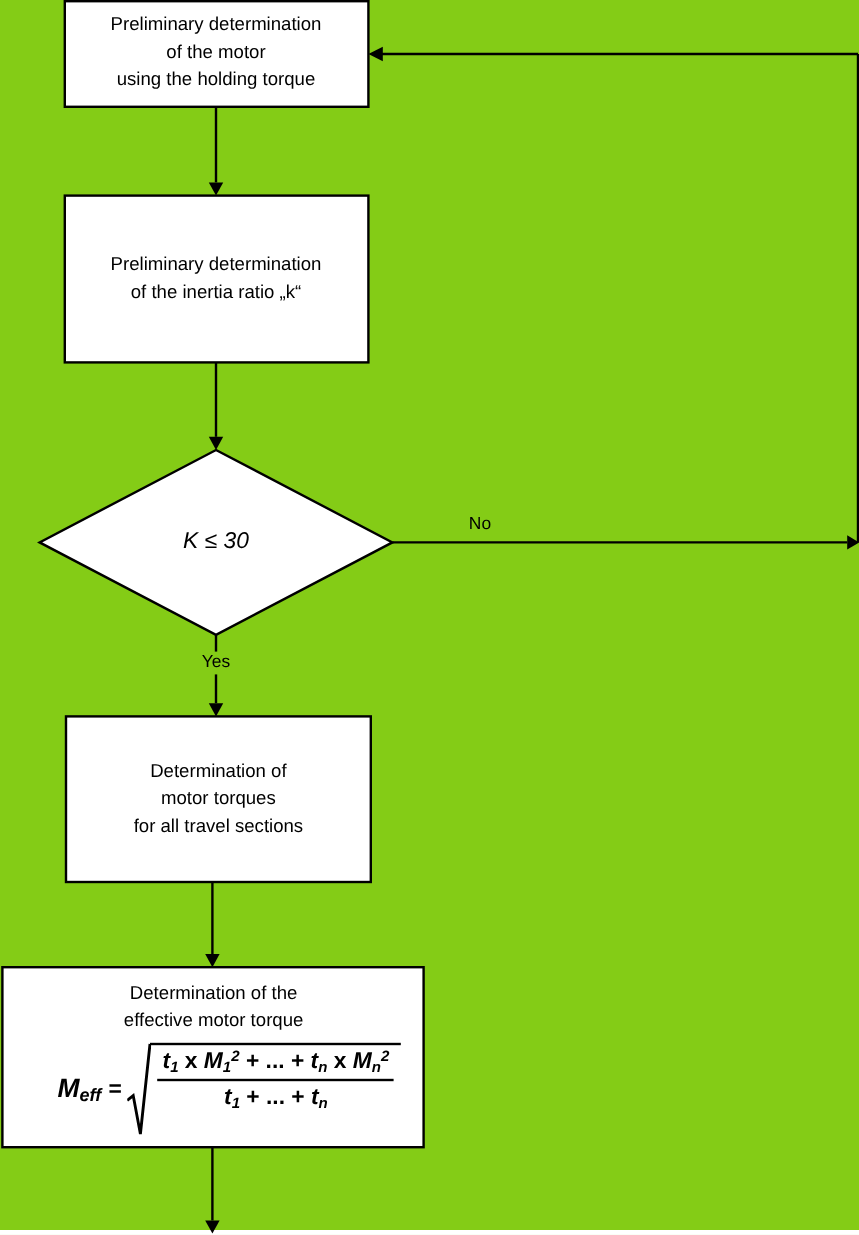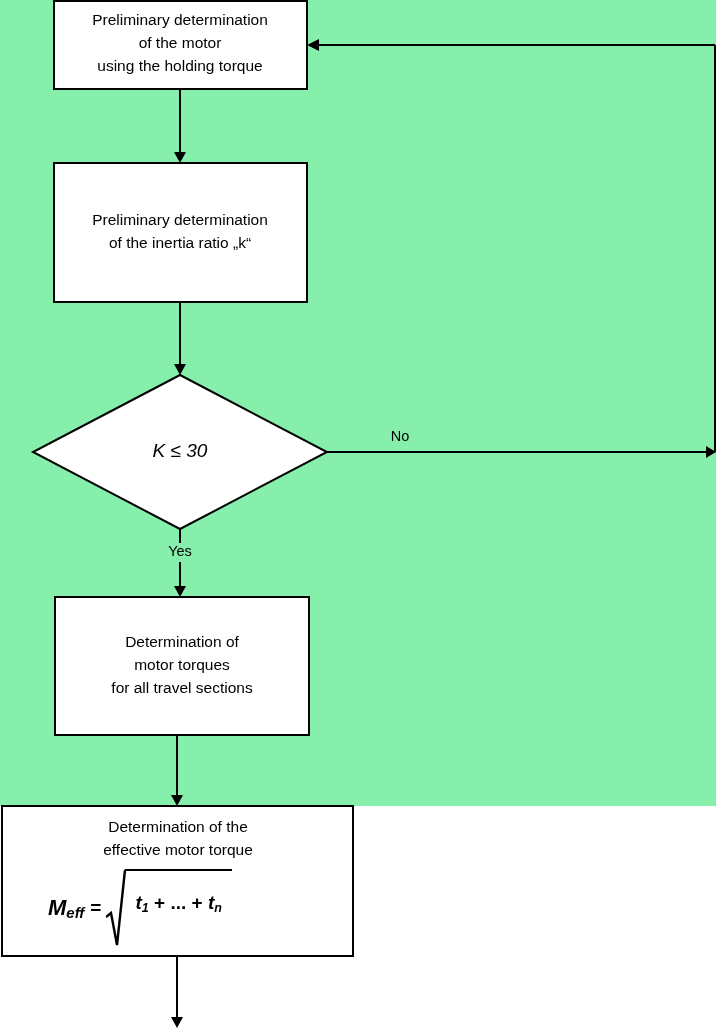--- a/index.html
+++ b/index.html
@@ -10,22 +10,22 @@
   }
   body {
     width: 716px;
     height: 1029px;
     overflow: hidden;
     font-family: "Liberation Sans", sans-serif;
   }
   #flowchart-root {
     position: relative;
     width: 716px;
-    height: 806px;
-    background: #86efac;
+    height: 1025px;
+    background: #84cc16;
   }
   svg#flow-svg {
     display: block;
     width: 716px;
     height: 1029px;
   }
   .node-shape {
     fill: #ffffff;
     stroke: #000000;
     stroke-width: 2;
@@ -107,21 +107,21 @@
     text-align: center;
     white-space: nowrap;
     padding: 2px 4px;
     font-size: 19px;
   }
   .frac-num {
     border-bottom: 2px solid #000;
     padding-bottom: 3px;
   }
   .frac-den {
-    padding-top: 21px;
+    padding-top: 3px;
   }
   .frac-num sub, .frac-den sub {
     font-size: 0.66em;
     vertical-align: -0.25em;
   }
   .frac-num sup {
     font-size: 0.66em;
     vertical-align: 0.5em;
   }
   .op {
@@ -213,19 +213,20 @@
 
     <span class="meff"><span>M</span><sub>eff</sub></span>
 
     <span class="eqsign">=</span>
 
     <span class="radical">
       <svg class="radical-sign" viewBox="0 0 20 78" preserveAspectRatio="none">
         <path d="M0 48 L5 44 L11 76 L19 1" fill="none" stroke="#000000" stroke-width="2.4" stroke-linejoin="miter" stroke-linecap="butt"></path>
       </svg>
       <span class="radicand">
+        <span class="frac-num"><span>t</span><sub>1</sub><span class="op"> x </span><span>M</span><sub>1</sub><sup>2</sup><span class="op"> + ... + </span><span>t</span><sub>n</sub><span class="op"> x </span><span>M</span><sub>n</sub><sup>2</sup></span>
         <span class="frac-den"><span>t</span><sub>1</sub><span class="op"> + ... + </span><span>t</span><sub>n</sub></span>
       </span>
     </span>
 
   </div>
 
 </div>
 
 </body></html>

